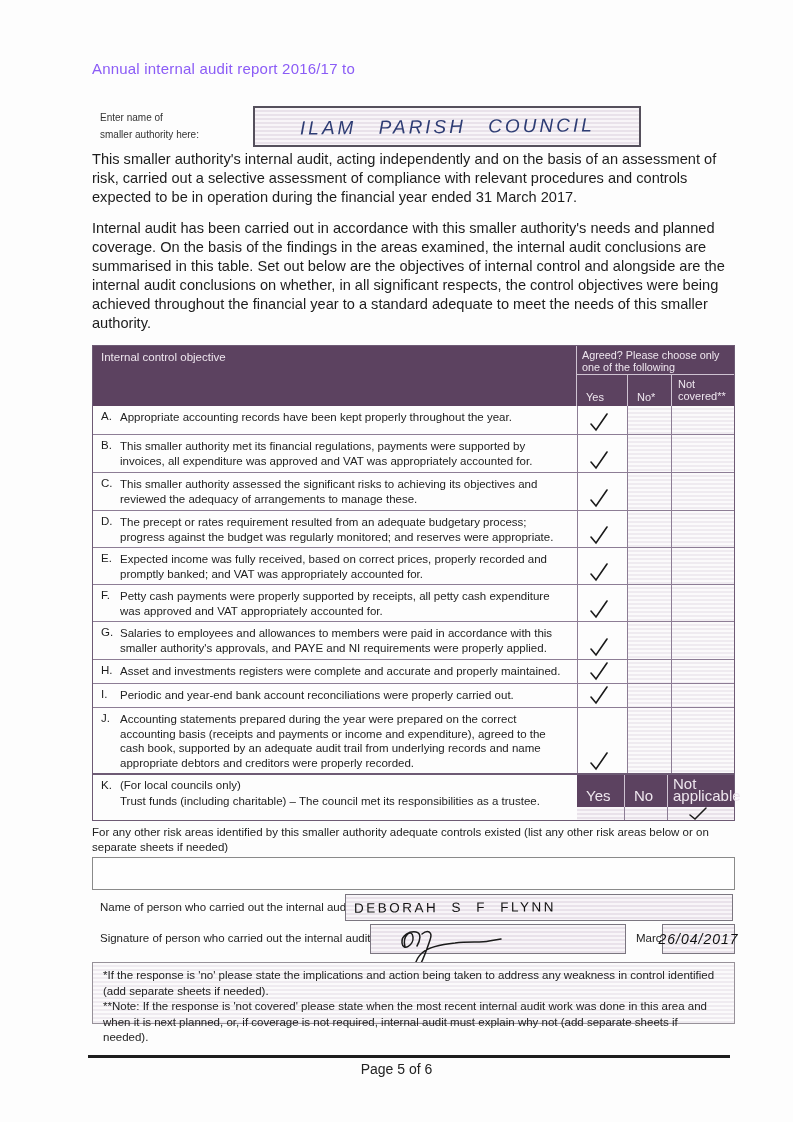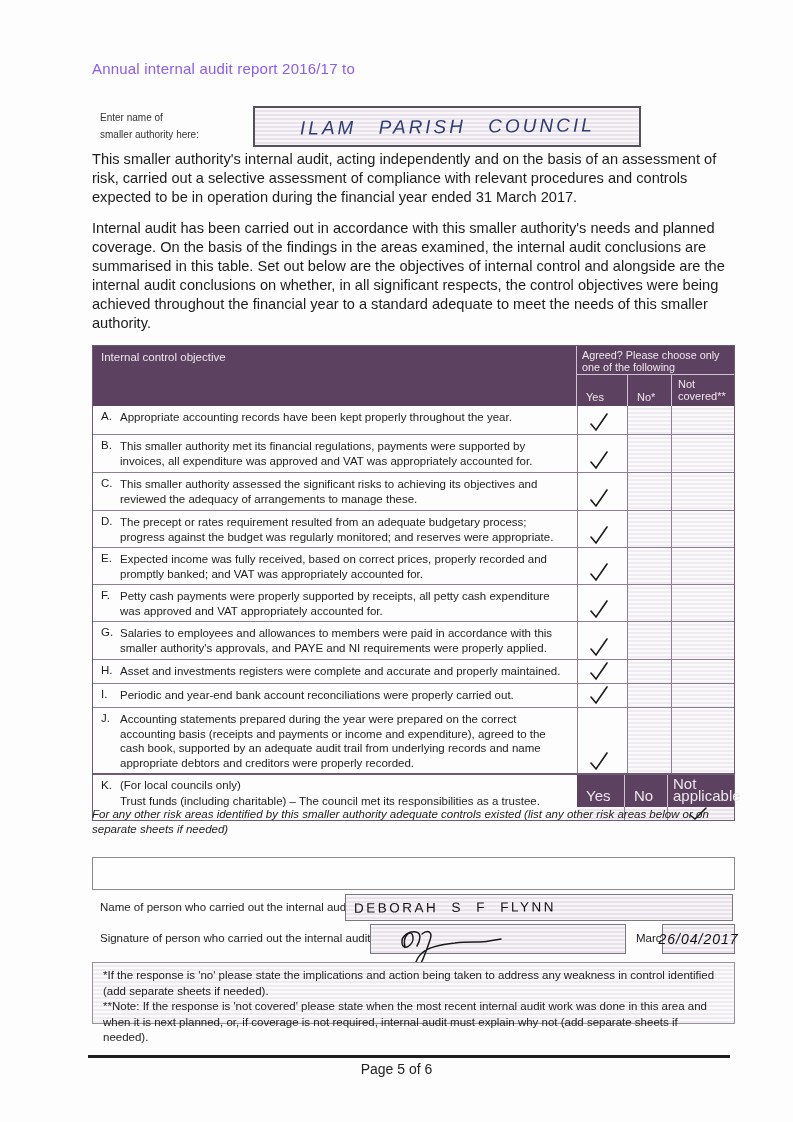--- a/index.html
+++ b/index.html
@@ -72,21 +72,21 @@
   .k-cols { display:flex; height:32px; background:#5c4260; color:#eee6ee; }
   .k-cell { display:flex; align-items:flex-end; padding:0 16px 3px 9px; font-size:15px; }
   .k-yes { width:47px; }
   .k-no  { width:43px; border-left:1px solid #cfc3d2; }
   .k-na  { width:67px; border-left:1px solid #cfc3d2; line-height:12px; padding-left:5px; align-items:center; }
   .k-answers { flex:1; display:flex; }
   .k-a { position:relative; }
   .k-a + .k-a { border-left:1px solid #8d7d95; }
 
   .small-text { font-size:11.5px; line-height:15px; color:#222; }
-  #other-risk { position:absolute; left:92px; top:807px; width:650px;font-style:italic; }
+  #other-risk { position:absolute; left:92px; top:825px; width:650px; }
   .empty-box {
     position:absolute; left:92px; top:857px; width:643px; height:33px;
     border:1px solid #8a8a8a; background:#fefefe;
   }
 
   
   .lbl { position:absolute; font-size:11.5px; color:#222; }
   #name-label { left:100px; top:901px; }
   #sig-label  { left:100px; top:932px; }
   #date-label { left:636px; top:932px; }

